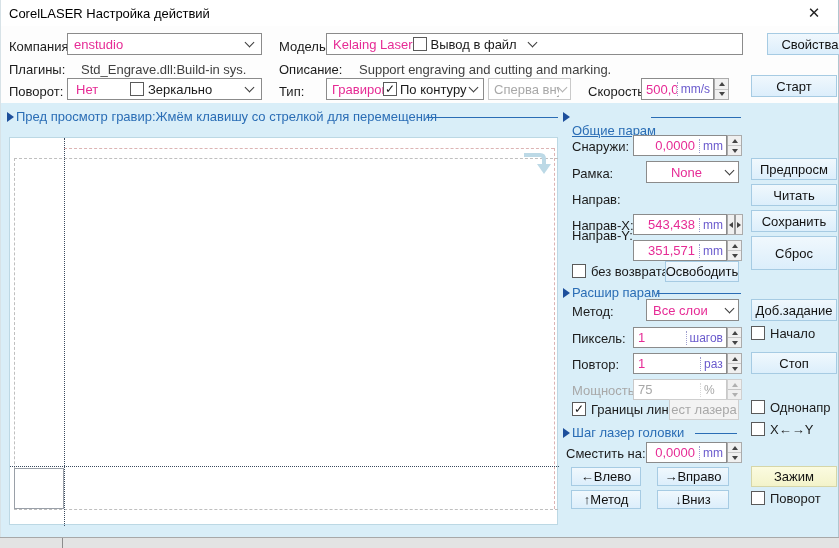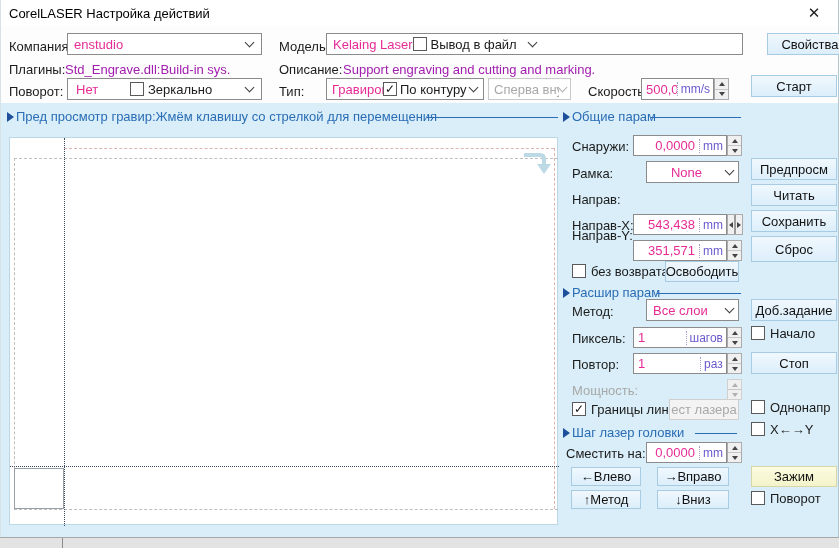--- a/index.html
+++ b/index.html
@@ -8,21 +8,21 @@
   #win { position:relative; width:839px; height:548px; overflow:hidden; }
   #dialog { position:absolute; left:0; top:0; width:839px; height:537px; background:#fff;
             border-right:1px solid #b2c6cf; border-left:1px solid #d7e2e7; }
   #titlebar { position:absolute; left:0; top:0; width:100%; height:26px; background:#fff; }
   #title { position:absolute; left:8px; top:6px; font-size:13px; color:#000; }
   #close { position:absolute; right:12px; top:3px; width:24px; height:20px; display:flex; align-items:center; justify-content:center; font-size:15px; color:#222; cursor:pointer; }
   #topsec { position:absolute; left:0; top:26px; width:100%; height:77px; background:#fdfdfd; }
   #bodysec { position:absolute; left:0; top:103px; width:100%; height:434px; background:#d9eef8; }
   #bottomstrip { position:absolute; left:0; top:537px; width:839px; height:11px; background:#e3e3e3; border-top:1px solid #a8a8a8; }
   .lbl { position:absolute; white-space:nowrap; font-size:13px; color:#1b1b1b; }
-  .link { color:#a21caf; }
+  .link { color:#404040;margin-left:16px; }
   .pink { color:#e62b95; }
   .unit { color:#6a5acd; font-size:12px; }
   .dis  { color:#a8a8a8 !important; }
   .box { position:absolute; background:#fff; border:1px solid #8b8b8b; display:flex; align-items:center; overflow:hidden; }
   .box .val { flex:1; padding:0 4px; font-size:13px; text-align:right; overflow:hidden; white-space:nowrap; }
   .box .val.left { text-align:left; }
   .box .u { border-left:1px dotted #9f9fd0; padding:0 3px; min-width:26px; text-align:left; }
   .box.disbox { border-color:#c9c9c9; }
   .btn { position:absolute; background:linear-gradient(#f0f8fd,#dceefb); border:1px solid #a6cbe3; font-size:13px;
          display:flex; align-items:center; justify-content:center; color:#111; cursor:pointer; white-space:nowrap; }
@@ -142,21 +142,21 @@
       <div class="d-dot-v" style="left:54px; top:0; height:388px;"></div>
       <div class="d-dot-h" style="left:0; top:328px; width:549px;"></div>
       <div class="solidrect" style="left:4px; top:330px; width:50px; height:41px;"></div>
       <svg style="position:absolute; left:512px; top:13px;" width="32" height="26" viewBox="0 0 32 26">
         <path d="M2 4 H18 Q22 4 22 8 V14" fill="none" stroke="#bcd9e6" stroke-width="4"></path>
         <path d="M15 13 L22 23 L29 13 Z" fill="#bcd9e6"></path>
       </svg>
     </div>
 
     <span class="garrow" style="left:562px; top:112px;"></span>
-    <div class="ghead" style="left:571px; top:109px;">Общие парам</div>
+    <div class="ghead" style="left:571px; top:123px;text-decoration:underline;">Общие парам</div>
     <div class="gline" style="left:650px; top:117px; width:90px;"></div>
 
     <div class="lbl" style="left:571px; top:139px;">Снаружи:</div>
     <div class="box" style="left:632px; top:135px; width:94px; height:21px;">
       <span class="val pink">0,0000</span>
       <span class="u unit">mm</span>
     </div>
     <div class="spin" style="left:726px; top:135px; height:21px;">
       <span class="half">
           <span class="tri-up"></span>
@@ -202,21 +202,21 @@
         </span>
     </div>
 
     <span class="cb" style="left:571px; top:264px;"></span>
     <div class="lbl" style="left:590px; top:264px;">без возврата</div>
     <div class="btn" style="left:664px; top:261px; width:74px; height:21px;">Освободить</div>
 
     <div class="btn" style="left:750px; top:158px; width:86px; height:22px;">Предпросм</div>
     <div class="btn" style="left:750px; top:210px; width:86px; height:22px;">Сохранить</div>
     <div class="btn" style="left:750px; top:184px; width:86px; height:22px;">Читать</div>
-    <div class="btn" style="left:750px; top:236px; width:86px; height:26px;">Сброс</div>
+    <div class="btn" style="left:750px; top:236px; width:86px; height:34px;">Сброс</div>
 
     <span class="garrow" style="left:562px; top:288px;"></span>
     <div class="ghead" style="left:571px; top:285px;">Расшир парам</div>
     <div class="gline" style="left:656px; top:293px; width:84px;"></div>
 
     <div class="lbl" style="left:571px; top:304px;">Метод:</div>
     <div class="combo" style="left:645px; top:299px; width:93px; height:22px;">
       <span class="pink clip" style="padding-left:6px; flex:1;">Все слои</span>
       <span class="chev" style="margin-right:5px;"></span>
     </div>
@@ -243,20 +243,24 @@
     <div class="spin" style="left:726px; top:353px; height:21px;">
       <span class="half">
           <span class="tri-up"></span>
         </span>
       <span class="half">
           <span class="tri-down"></span>
         </span>
     </div>
 
     <div class="lbl dis" style="left:571px; top:383px;">Мощность:</div>
+    <div class="box disbox" style="left:632px; top:379px; width:94px; height:21px;">
+      <span class="val left dis">75</span>
+      <span class="u unit dis" style="border-left-color:#d8d8d8;">%</span>
+    </div>
     <div class="spin" style="left:726px; top:379px; height:21px; border-color:#d0d0d0;">
       <span class="half">
           <span class="tri-up" style="border-bottom-color:#b0b0b0;"></span>
         </span>
       <span class="half">
           <span class="tri-down" style="border-top-color:#b0b0b0;"></span>
         </span>
     </div>
 
     <span class="cb" style="left:571px; top:402px;">✓</span>

